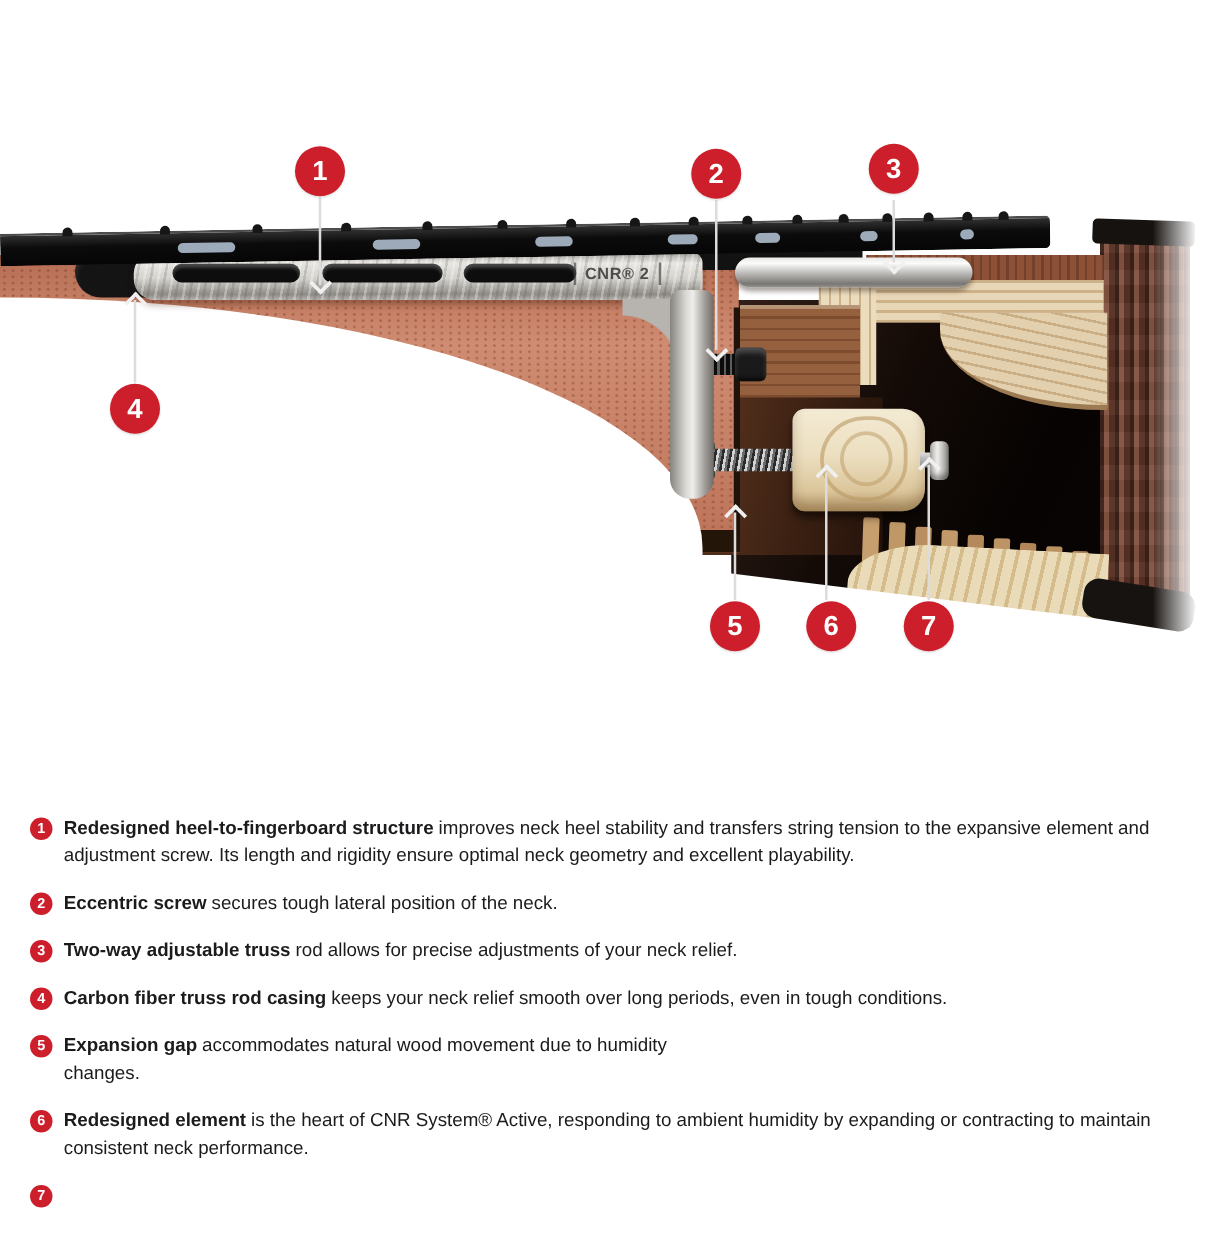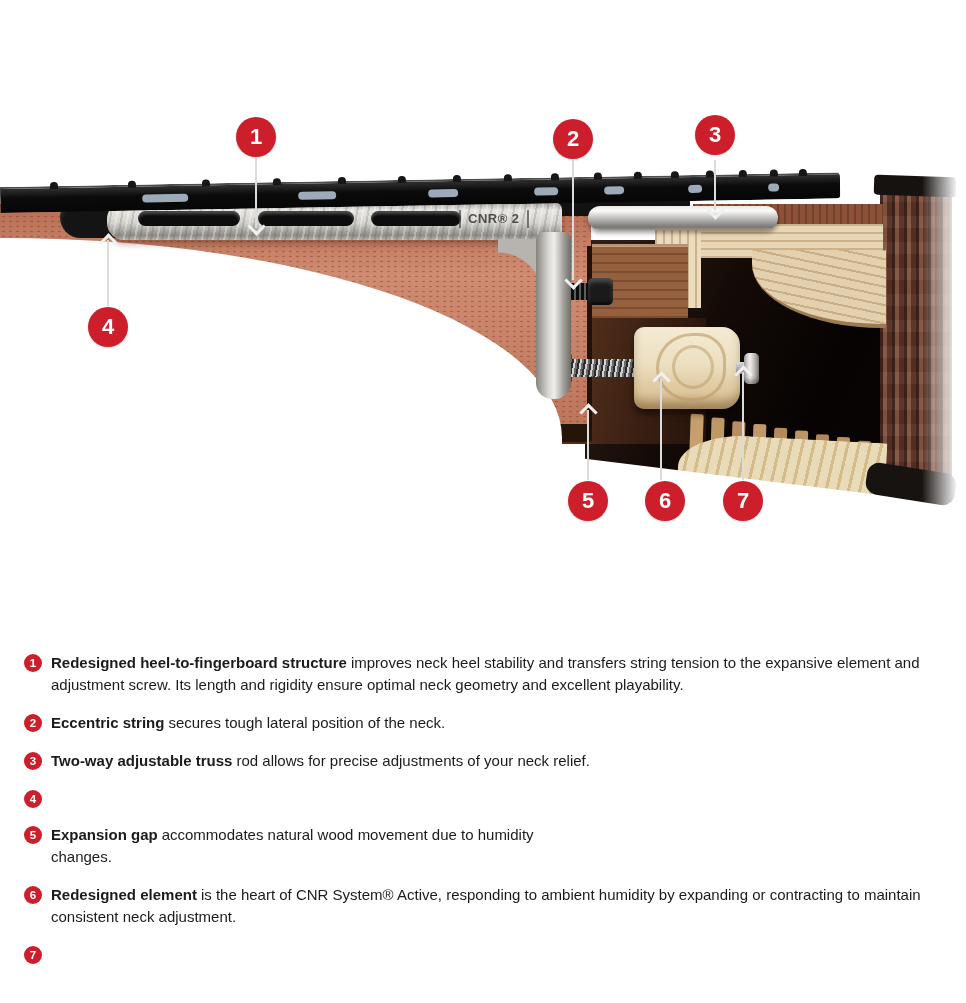--- a/index.html
+++ b/index.html
@@ -210,35 +210,36 @@
   <div class="abs callout" style="left:645px;top:481px;">6</div>
   <div class="abs callout" style="left:723px;top:481px;">7</div>
 
   <div class="abs legend">
     <div class="legend-item">
       <div class="badge">1</div>
       <div class="item-text"><b>Redesigned heel-to-fingerboard structure</b><span>improves neck heel stability and transfers string tension to the expansive element and adjustment screw. Its length and rigidity ensure optimal neck geometry and excellent playability.</span></div>
     </div>
     <div class="legend-item">
       <div class="badge">2</div>
-      <div class="item-text"><b>Eccentric string</b><span>secures tough lateral position of the neck.</span></div>
+      <div class="item-text"><b>Eccentric screw</b><span>secures tough lateral position of the neck.</span></div>
     </div>
     <div class="legend-item">
       <div class="badge">3</div>
       <div class="item-text"><b>Two-way adjustable truss</b><span>rod allows for precise adjustments of your neck relief.</span></div>
     </div>
     <div class="legend-item">
       <div class="badge">4</div>
+      <div class="item-text"><b>Carbon fiber truss rod casing</b><span>keeps your neck relief smooth over long periods, even in tough conditions.</span></div>
     </div>
     <div class="legend-item">
       <div class="badge">5</div>
       <div class="item-text w-narrow"><b>Expansion gap</b><span>accommodates natural wood movement due to humidity changes.</span></div>
     </div>
     <div class="legend-item">
       <div class="badge">6</div>
-      <div class="item-text"><b>Redesigned element</b><span>is the heart of CNR System® Active, responding to ambient humidity by expanding or contracting to maintain consistent neck adjustment.</span></div>
+      <div class="item-text"><b>Redesigned element</b><span>is the heart of CNR System® Active, responding to ambient humidity by expanding or contracting to maintain consistent neck performance.</span></div>
     </div>
     <div class="legend-item">
       <div class="badge">7</div>
     </div>
   </div>
 
 </div>
 
 </body></html>

